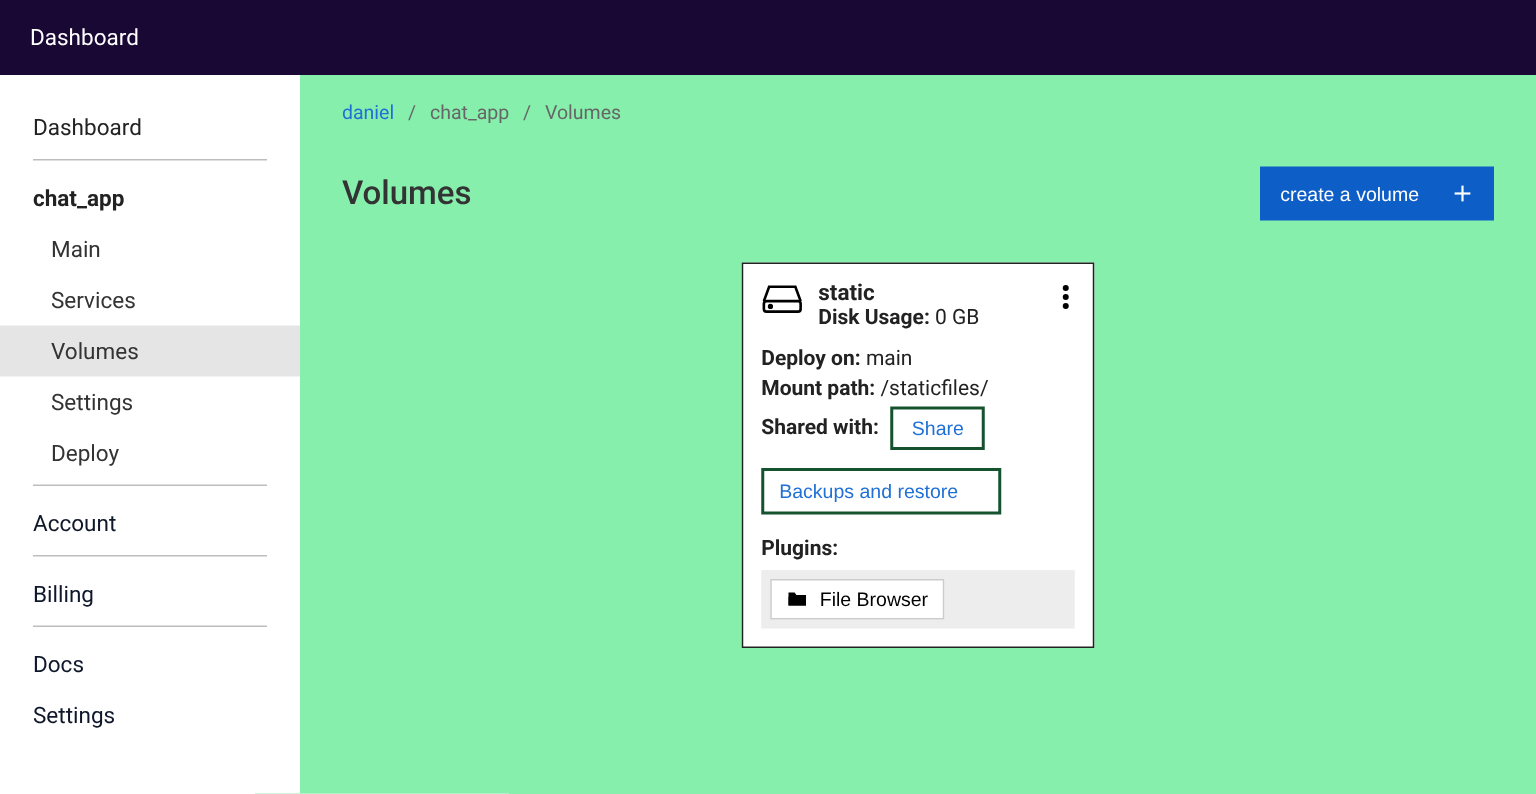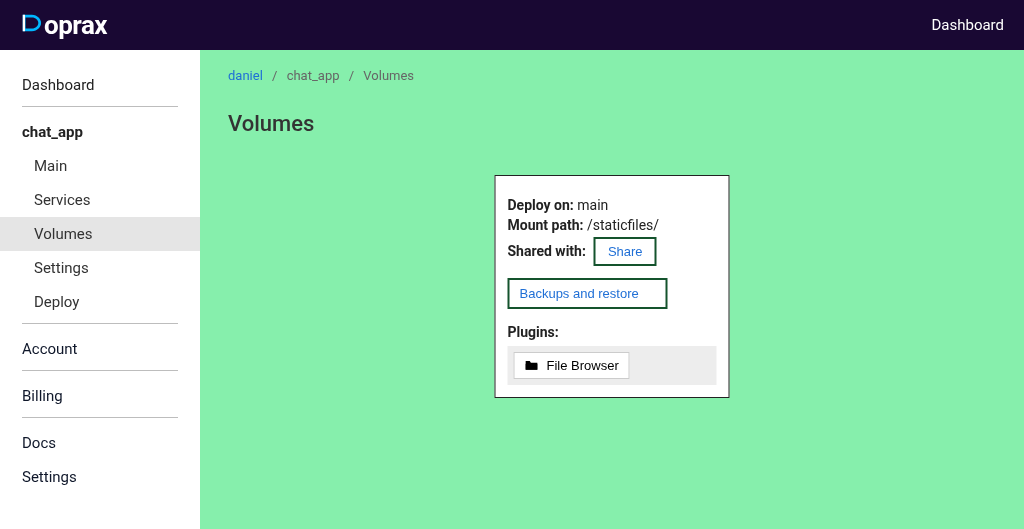--- a/index.html
+++ b/index.html
@@ -219,28 +219,20 @@
     cursor: pointer;
     display: inline-flex;
     align-items: center;
     gap: 8px;
   }
 </style>
 </head>
 <body>
 
 <div class="topbar">
-  <div class="logo">
-    <svg class="logo-mark" viewBox="0 0 24 24">
-      <path d="M3 3 H13 C19 3 23 8 23 12 C23 16 19 21 13 21 H3 Z" fill="#00b7ff"></path>
-      <path d="M6 6 H13 C17 6 20 9 20 12 C20 15 17 18 13 18 H6 Z" fill="#190833"></path>
-      <rect x="3" y="3" width="2.5" height="18" fill="#fff"></rect>
-    </svg>
-    <span class="logo-text">oprax</span>
-  </div>
   <span class="top-link">Dashboard</span>
 </div>
 
 <div class="layout">
   <nav class="sidebar">
     <div class="sb-sect">
       <div class="sb-head">Dashboard</div>
     </div>
     <hr class="sb-rule">
     <div class="sb-sect">
@@ -266,23 +258,51 @@
     <div class="breadcrumb">
       <span class="crumb link">daniel</span>
       <span class="sep">/</span>
       <span class="crumb">chat_app</span>
       <span class="sep">/</span>
       <span class="crumb">Volumes</span>
     </div>
 
     <div class="page-header">
       <h1 class="page-title">Volumes</h1>
+      <button class="create-btn">
+        <span>create a volume</span>
+        <svg width="14" height="14" viewBox="0 0 24 24" fill="none" stroke-width="2.5">
+            <line x1="12" y1="3" x2="12" y2="21"></line>
+            <line x1="3" y1="12" x2="21" y2="12"></line>
+          </svg>
+      </button>
     </div>
 
     <div class="card">
+      <div class="card-head">
+        <div class="card-head-left">
+          <svg class="disk-icon" viewBox="0 0 32 24" fill="none" stroke="#000" stroke-width="2">
+            <path d="M2 14 L6 3 H26 L30 14"></path>
+            <rect x="2" y="14" width="28" height="8" rx="2"></rect>
+            <circle cx="7" cy="18" r="1" fill="#000"></circle>
+          </svg>
+          <div>
+            <div class="vol-name">static</div>
+            <div class="disk-usage-line">
+              <span class="label" style="font-weight:700">Disk Usage:</span>
+              <span>0 GB</span>
+            </div>
+          </div>
+        </div>
+        <div class="kebab">
+          <span></span>
+            <span></span>
+            <span></span>
+        </div>
+      </div>
 
       <div class="meta">
         <div class="row">
           <span class="label">Deploy on:</span>
           <span>main</span>
         </div>
         <div class="row">
           <span class="label">Mount path:</span>
           <span>/staticfiles/</span>
         </div>

